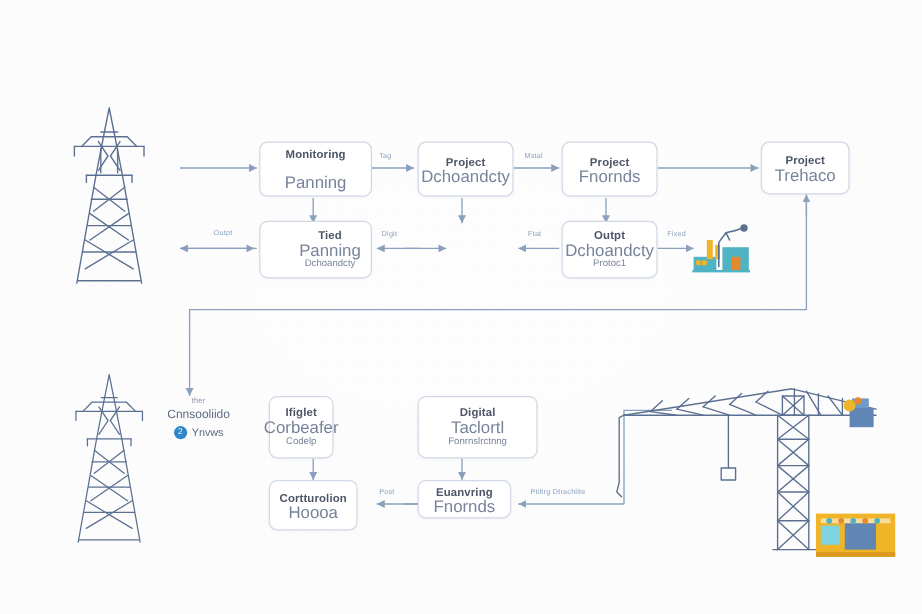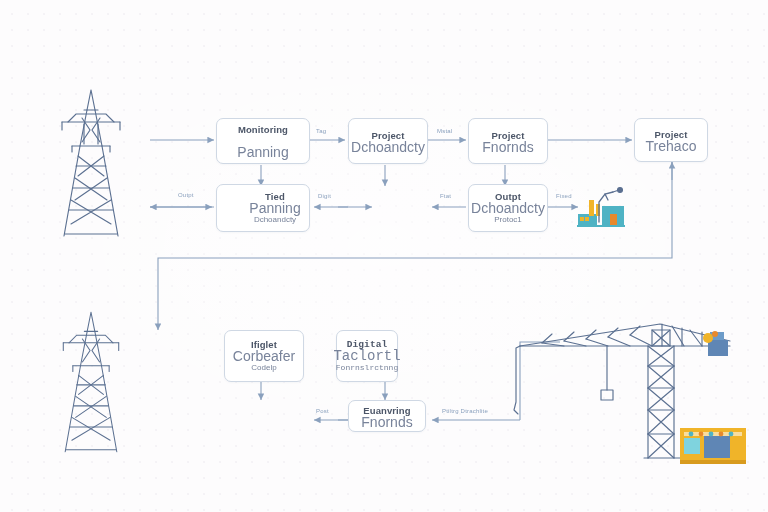--- a/index.html
+++ b/index.html
@@ -297,41 +297,53 @@
     <div class="t3">Dchoandcty</div>
   </div>
 
 
   <div class="node" style="left:468px; top:184px; width:80px; height:48px;">
     <div class="t1">Outpt</div>
     <div class="t2">Dchoandcty</div>
     <div class="t3">Protoc1</div>
   </div>
 
-  <div class="node" style="left:224px; top:330px; width:80px; height:52px;">
+  <div class="node" style="left:224px; top:330px; width:54px; height:52px;">
     <div class="t1">Ifiglet</div>
     <div class="t2">Corbeafer</div>
     <div class="t3">Codelp</div>
   </div>
 
-  <div class="node" style="left:336px; top:330px; width:62px; height:52px;font-family:Liberation Mono, monospace;">
+  <div class="node" style="left:348px; top:330px; width:100px; height:52px;">
     <div class="t1">Digital</div>
     <div class="t2">Taclortl</div>
     <div class="t3">Fonrnslrctnng</div>
   </div>
 
+  <div class="node" style="left:224px; top:400px; width:74px; height:42px;">
+    <div class="t1">Cortturolion</div>
+    <div class="t2">Hoooa</div>
+  </div>
 
   <div class="node" style="left:348px; top:400px; width:78px; height:32px;">
     <div class="t1">Euanvring</div>
     <div class="t2">Fnornds</div>
   </div>
 
   <div class="edge-label" style="left:316px; top:128px;">Tag</div>
   <div class="edge-label" style="left:437px; top:128px;">Mstal</div>
   <div class="edge-label" style="left:178px; top:192px;">Outpt</div>
   <div class="edge-label" style="left:318px; top:193px;">Digit</div>
   <div class="edge-label" style="left:440px; top:193px;">Ftat</div>
   <div class="edge-label" style="left:556px; top:193px;">Fixed</div>
   <div class="edge-label" style="left:316px; top:408px;">Post</div>
   <div class="edge-label" style="left:442px; top:408px;">Ptiltrg Dtrachlite</div>
 
+  <div id="side-label">
+    <div class="sl1">ther</div>
+    <div class="sl2">Cnnsooliido</div>
+    <div class="sl3">
+      <span class="badge">2</span>
+      <span>Ynvws</span>
+    </div>
+  </div>
 
 </div>
 
 </body></html>

